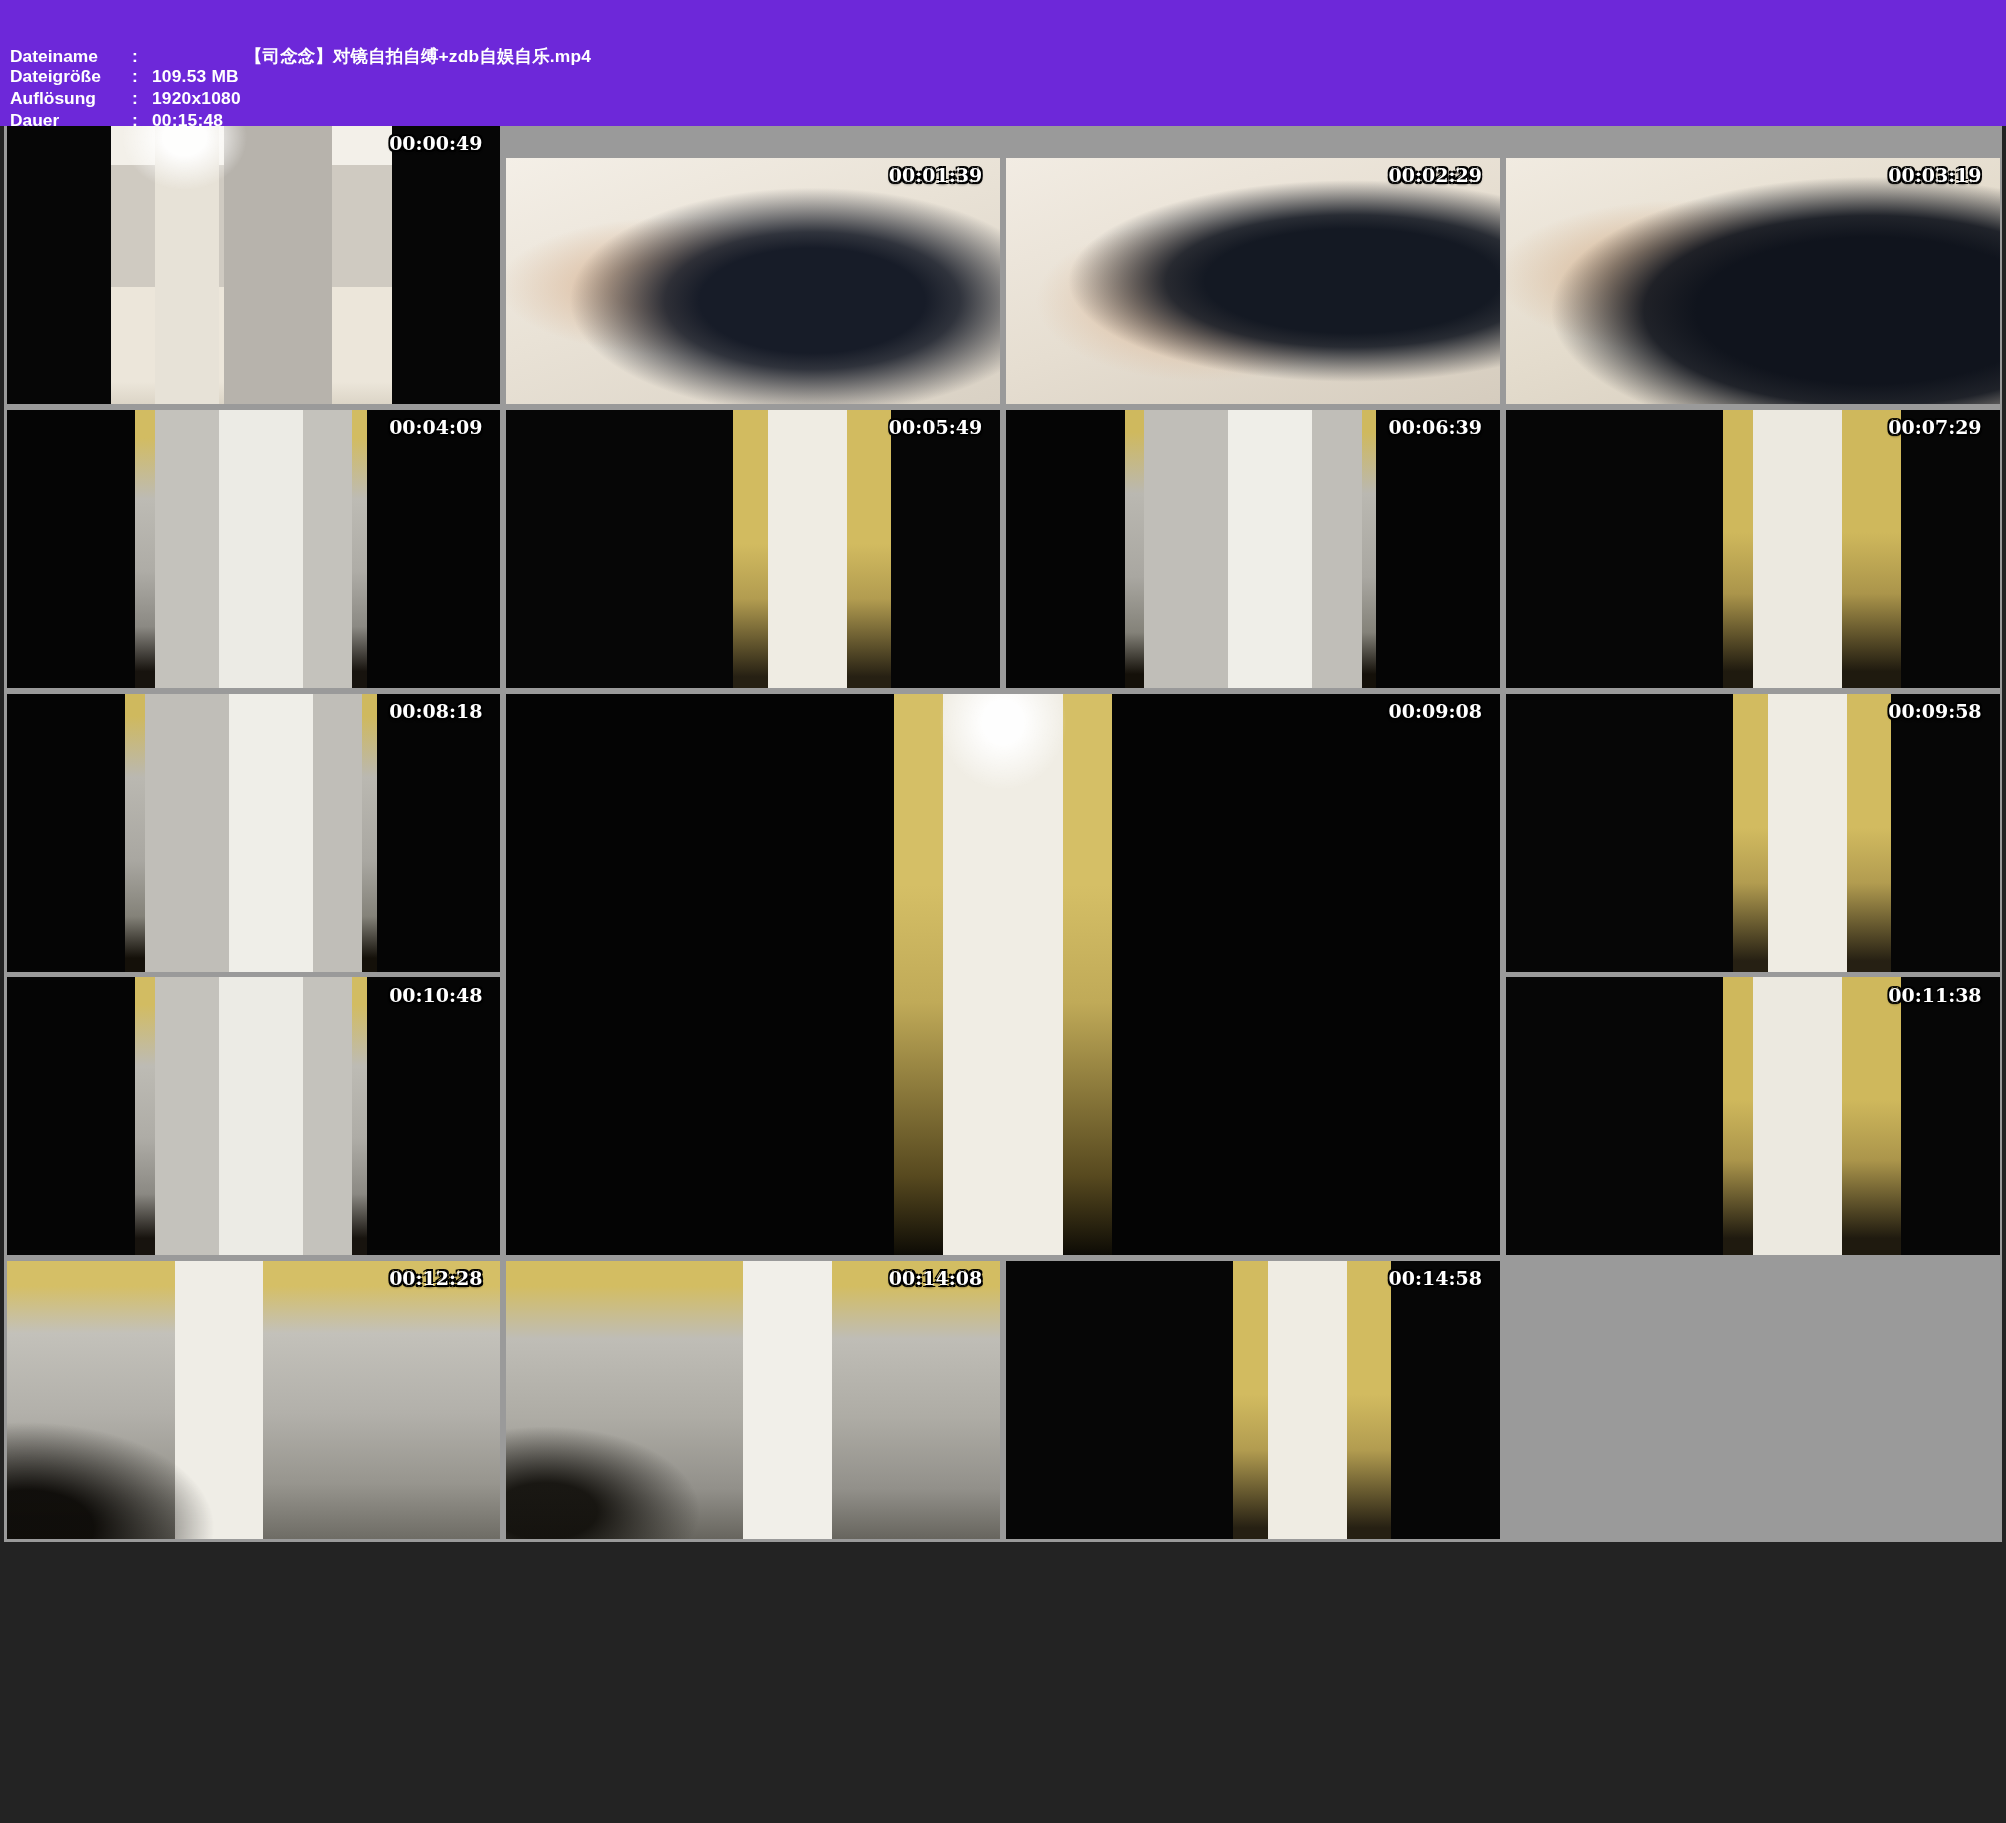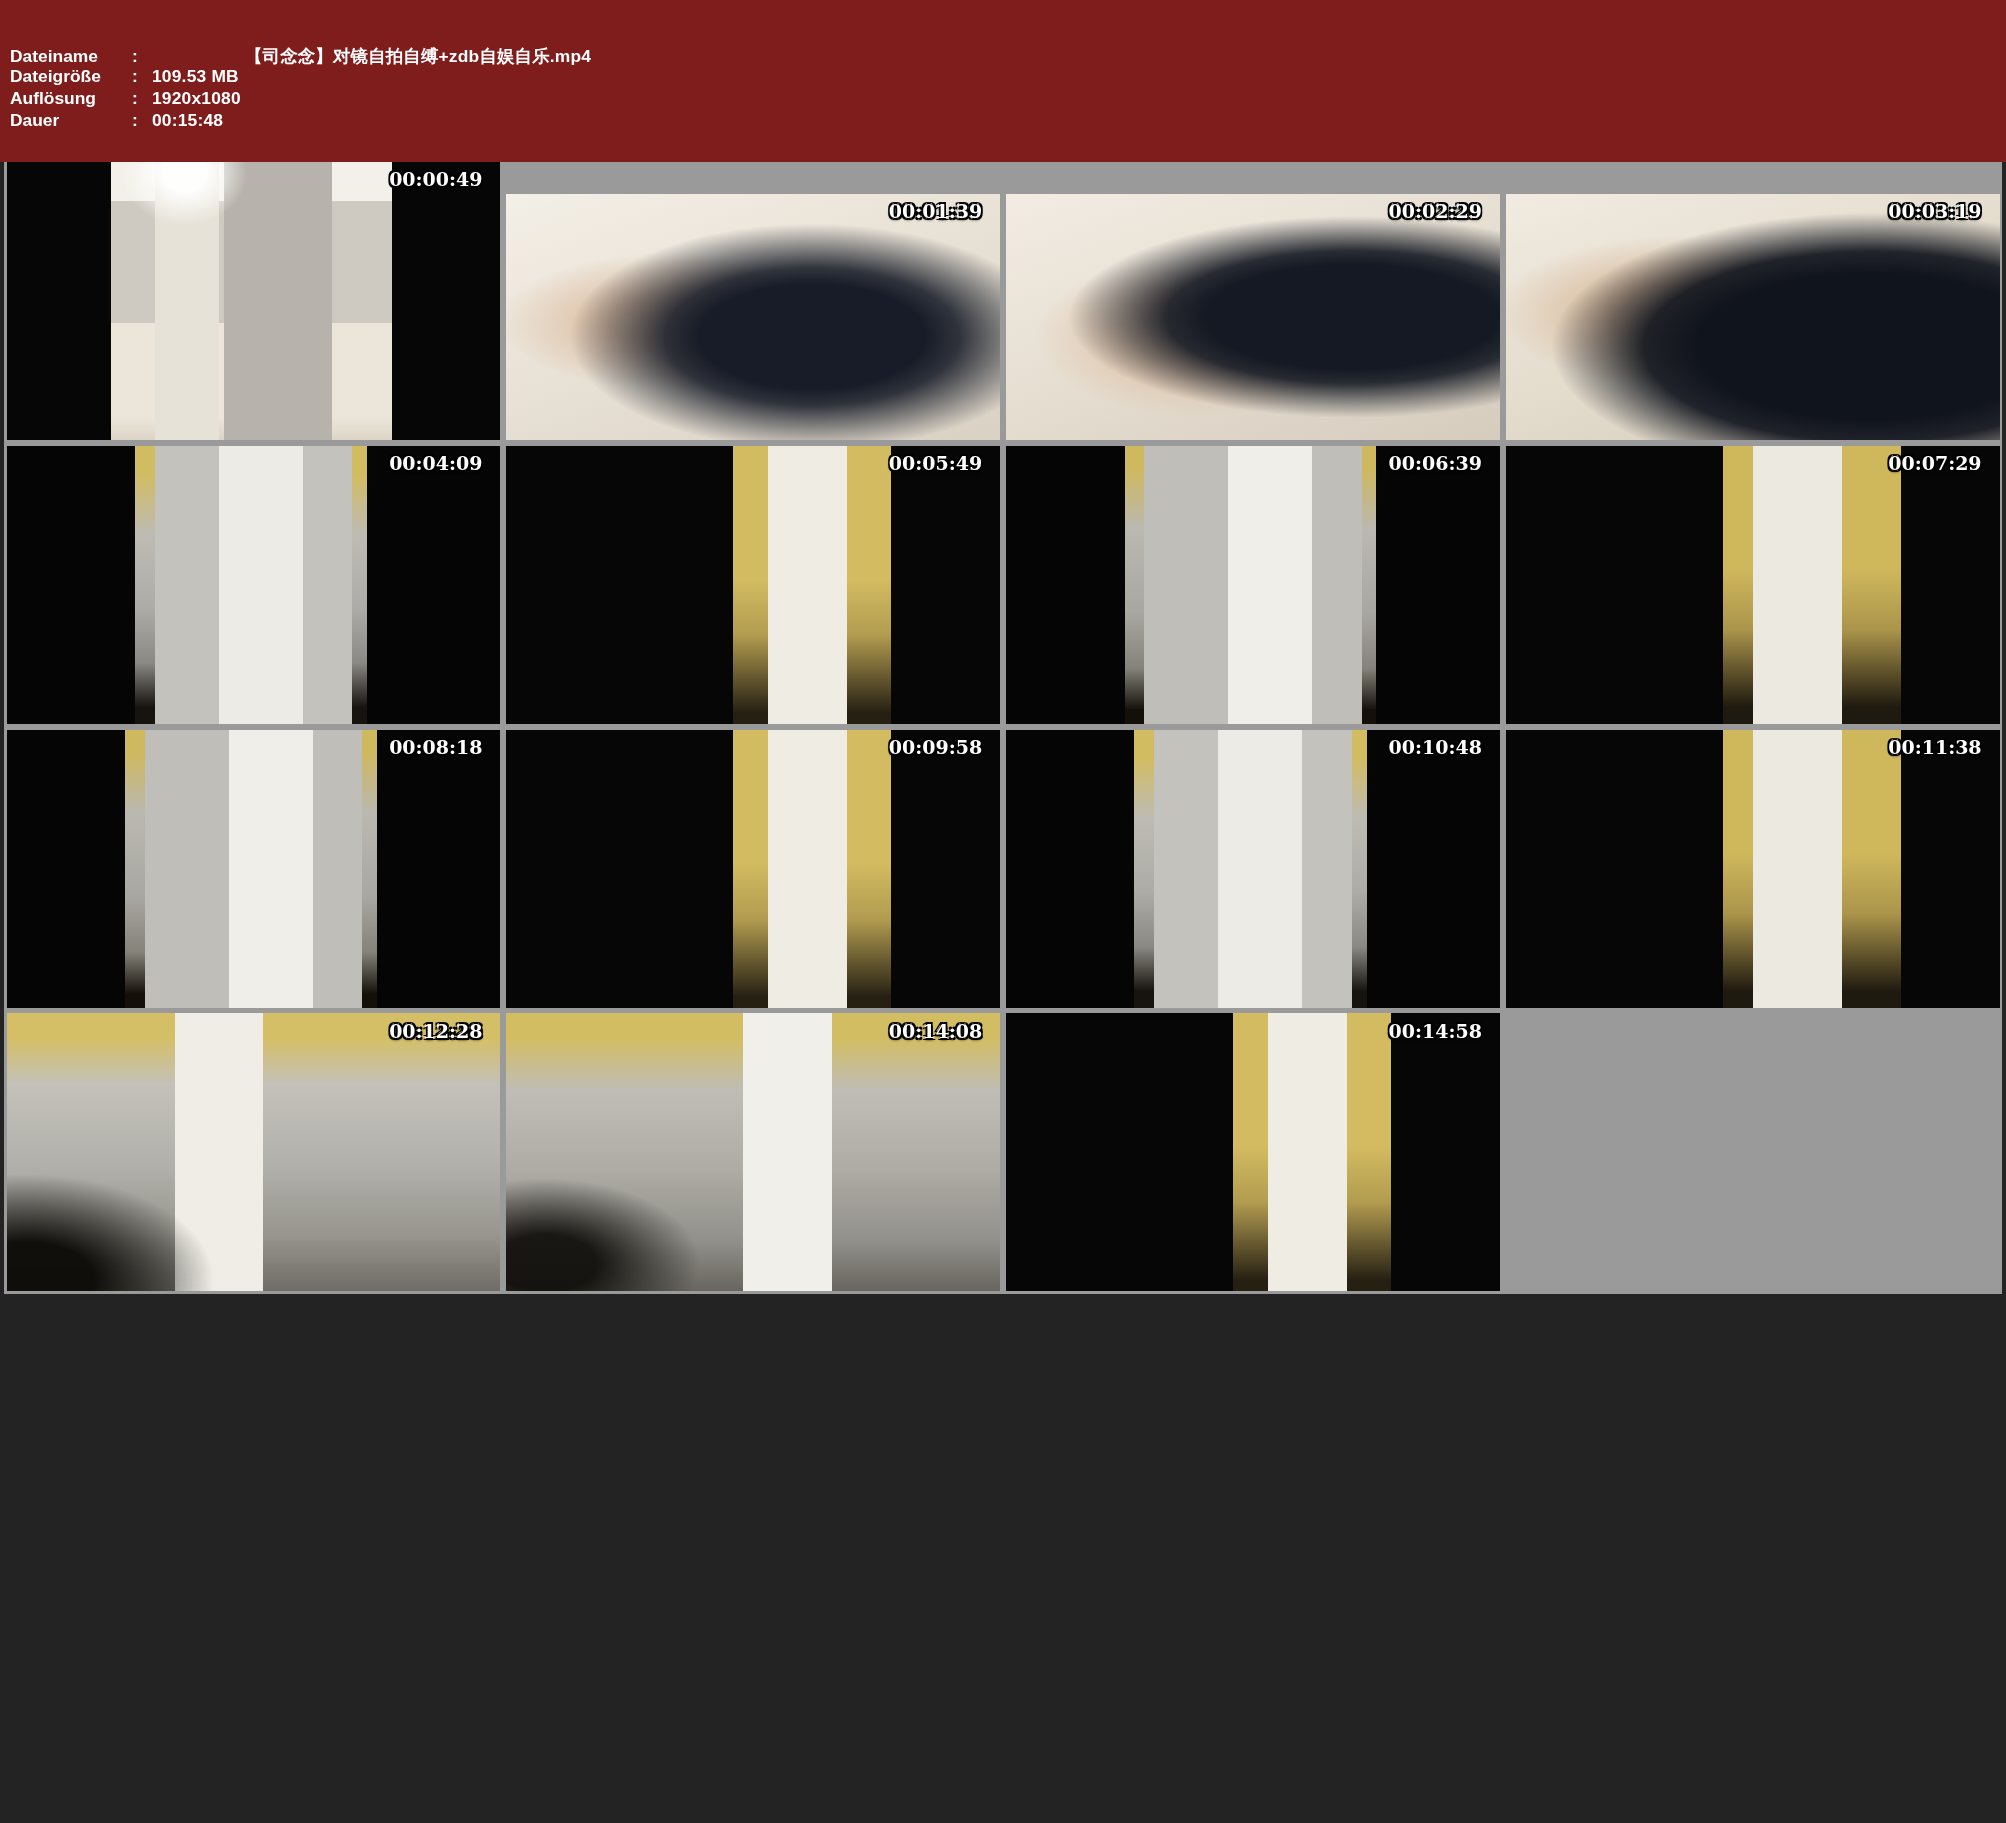--- a/index.html
+++ b/index.html
@@ -8,22 +8,22 @@
     width: 2006px;
     height: 1823px;
     background: #232323;
     font-family: "Liberation Sans", sans-serif;
     overflow: hidden;
   }
 
   
   .header {
     box-sizing: border-box;
-    height: 162px;
-    background: #7f1d1d;
+    height: 126px;
+    background: #6d28d9;
     padding: 8.3px 0 0 10px;
   }
   .hdr-row {
     display: flex;
     align-items: baseline;
     height: 22px;
     color: #ffffff;
     font-size: 17.4px;
     font-weight: bold;
     white-space: pre;
@@ -214,20 +214,23 @@
     <div class="cell t-drape v2">
       <span class="ts">00:06:39</span>
     </div>
     <div class="cell t-dark-mirror v2">
       <span class="ts">00:07:29</span>
     </div>
 
     <div class="cell t-drape v2">
       <span class="ts">00:08:18</span>
     </div>
+    <div class="cell big t-big">
+      <span class="ts">00:09:08</span>
+    </div>
     <div class="cell t-dark-mirror">
       <span class="ts">00:09:58</span>
     </div>
     <div class="cell t-drape">
       <span class="ts">00:10:48</span>
     </div>
     <div class="cell t-dark-mirror v2">
       <span class="ts">00:11:38</span>
     </div>
 

